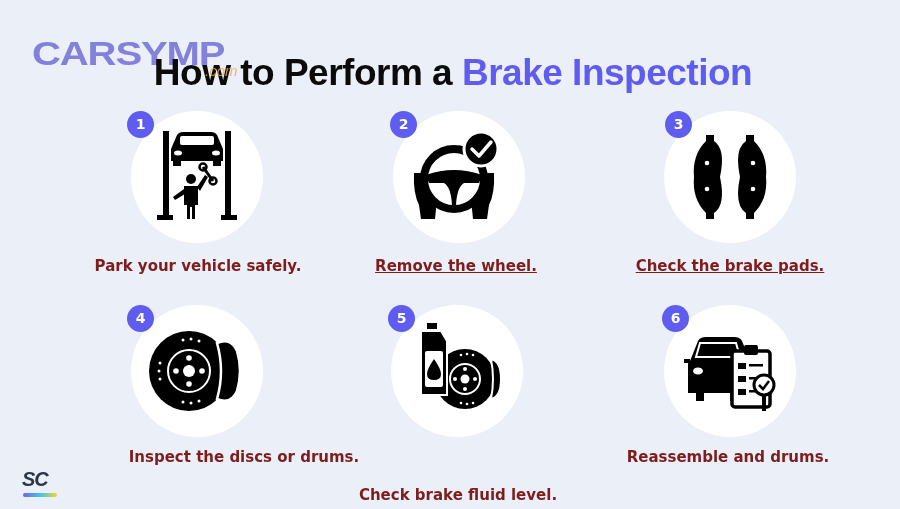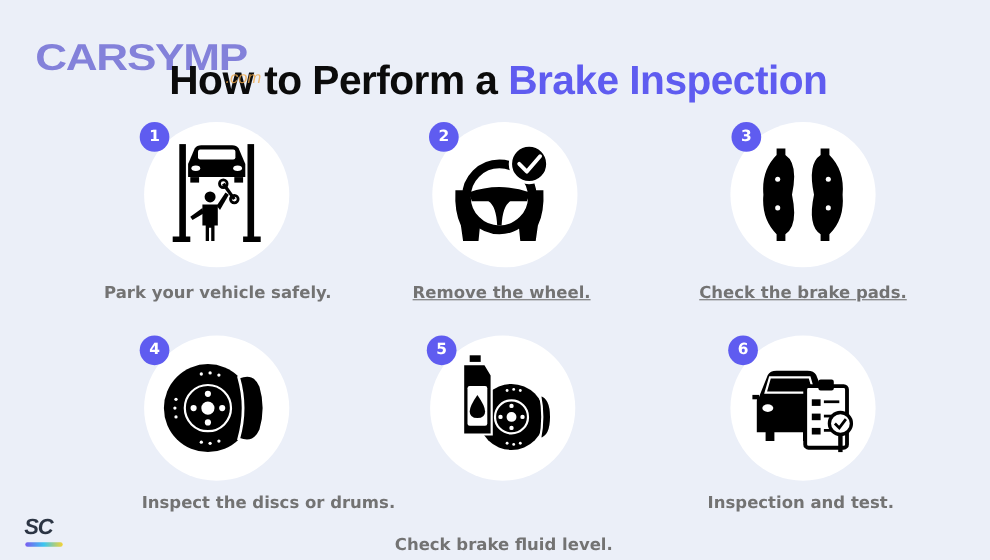--- a/index.html
+++ b/index.html
@@ -38,21 +38,21 @@
       background: #ffffff;
     }
     .circle svg { position: absolute; left: 16px; top: 16px; width: 100px; height: 100px; }
     .badge {
       position: absolute; width: 27px; height: 27px; border-radius: 50%;
       background: #5f5cf0; color: #fff;
       font-weight: 700; font-size: 14px; line-height: 27px; text-align: center;
     }
     .label {
       position: absolute; left: 0; width: 240px;
-      font-weight: 700; font-size: 15px; text-align: center; color: #737373;
+      font-weight: 700; font-size: 15px; text-align: center; color: #7f1d1d;
     }
     .sc-logo {
       position: absolute; left: 22px; top: 468px;
       font-family: "Liberation Sans", sans-serif;
       font-weight: 900; font-size: 20px; color: #2c3544;
       font-style: italic; letter-spacing: -1px;
     }
     .sc-bar {
       position: absolute; left: 23px; top: 493px; width: 34px; height: 4px;
       border-radius: 2px;
@@ -190,17 +190,17 @@
       <rect x="58" y="55" width="8" height="6" fill="#000"></rect>
         <rect x="69" y="56" width="8" height="2.5" fill="#000"></rect>
       <rect x="58" y="68" width="8" height="6" fill="#000"></rect>
         <rect x="69" y="69" width="8" height="2.5" fill="#000"></rect>
       <circle cx="84" cy="64" r="10" fill="#fff" stroke="#000" stroke-width="3"></circle>
       <path d="M79 64 L83 68 L89 60" fill="none" stroke="#000" stroke-width="2.5"></path>
       <rect x="82" y="74" width="4" height="16" fill="#000"></rect>
     </svg>
   </div>
   <div class="badge" style="left:662px;top:305px;">6</div>
-  <div class="label" style="left:608px;top:448px;">Inspection and test.</div>
+  <div class="label" style="left:608px;top:448px;">Reassemble and drums.</div>
 </div>
 
 <div class="sc-logo">SC</div>
 <div class="sc-bar"></div>
 
 </body></html>

